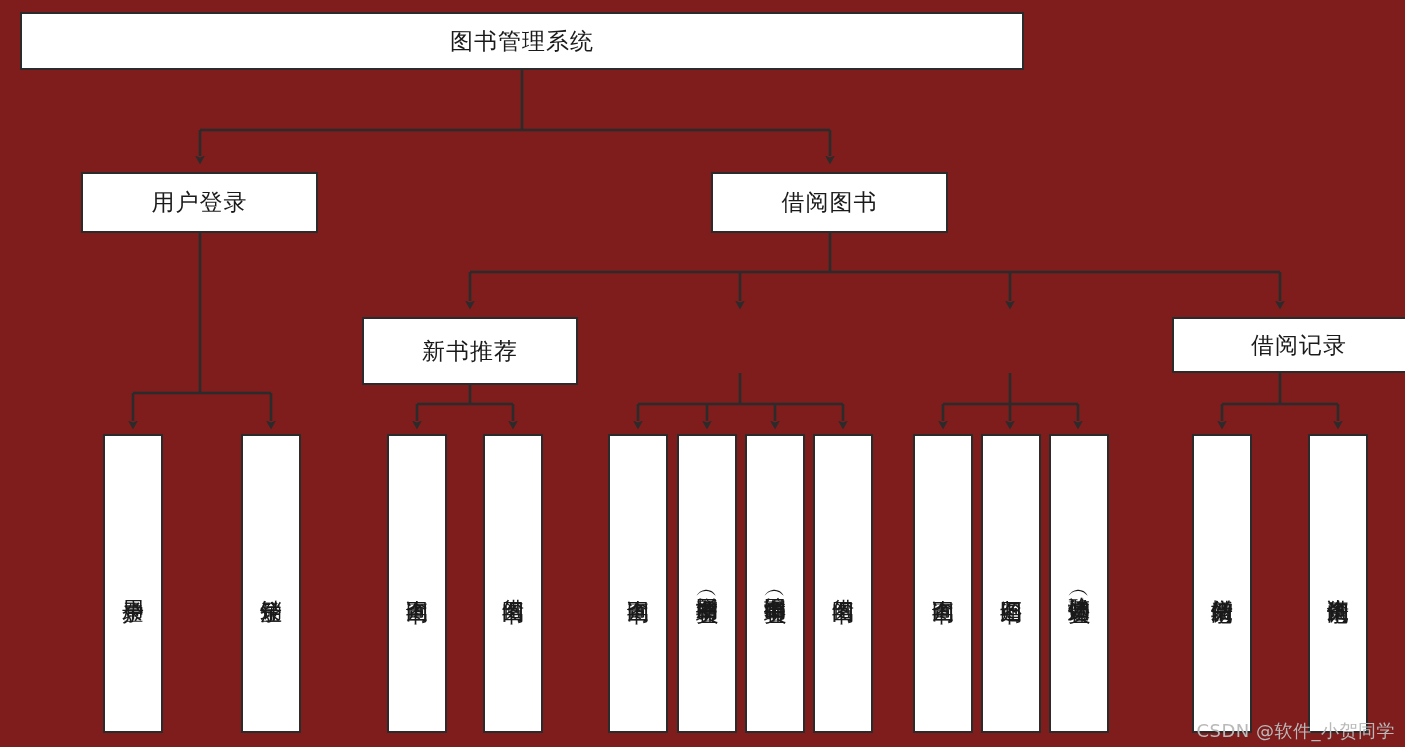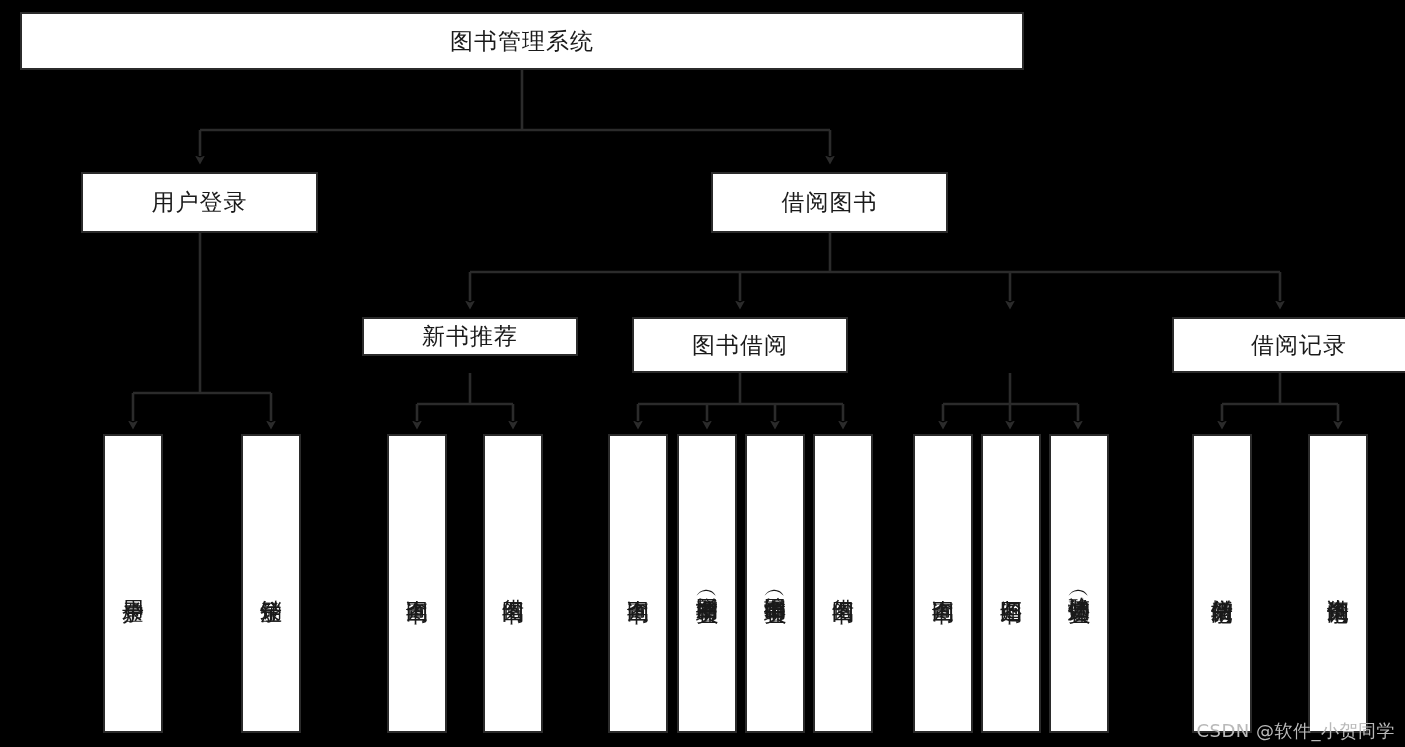--- a/index.html
+++ b/index.html
@@ -7,21 +7,21 @@
     padding: 0;
     background: #ffffff;
   }
   body {
     font-family: "DejaVu Sans", "Liberation Sans", sans-serif;
   }
   #canvas {
     position: relative;
     width: 1405px;
     height: 747px;
-    background: #000000;
+    background: #7f1d1d;
     overflow: hidden;
   }
   #wires {
     position: absolute;
     left: 0;
     top: 0;
     width: 1405px;
     height: 747px;
   }
   .node {
@@ -123,25 +123,22 @@
     <span>图书管理系统</span>
   </div>
 
   <div class="node h" style="left:81px; top:172px; width:237px; height:61px;">
     <span>用户登录</span>
   </div>
   <div class="node h" style="left:711px; top:172px; width:237px; height:61px;">
     <span>借阅图书</span>
   </div>
 
-  <div class="node h" style="left:362px; top:317px; width:216px; height:39px;">
+  <div class="node h" style="left:362px; top:317px; width:216px; height:68px;">
     <span>新书推荐</span>
-  </div>
-  <div class="node h" style="left:632px; top:317px; width:216px; height:56px;">
-    <span>图书借阅</span>
   </div>
   <div class="node h" style="left:1172px; top:317px; width:254px; height:56px;">
     <span>借阅记录</span>
   </div>
 
   <div class="node v" style="left:103px; top:434px; width:60px; height:299px;">
     <span class="vtxt">用户登录</span>
   </div>
   <div class="node v" style="left:241px; top:434px; width:60px; height:299px;">
     <span class="vtxt">注销登录</span>

